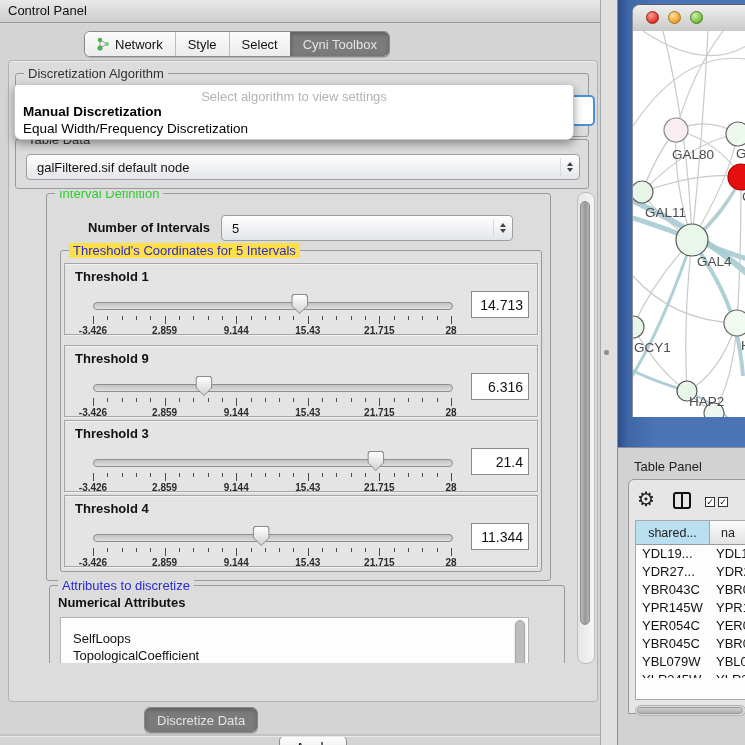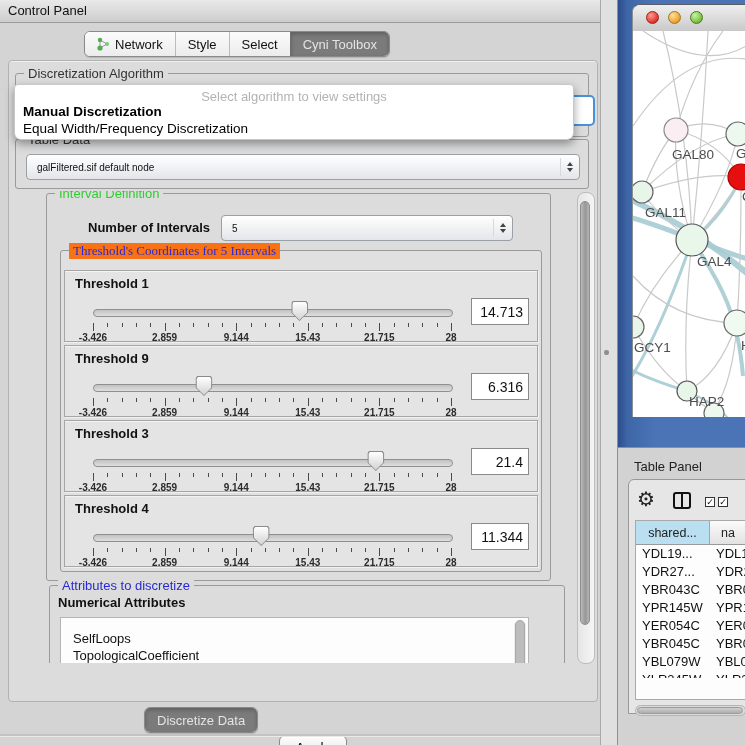--- a/index.html
+++ b/index.html
@@ -31,21 +31,21 @@
   #cp-body{left:8px;top:60px;width:588px;height:640px;background:#dcdcdc;
      border:1px solid #b2b2b2;border-radius:4px;box-shadow:inset 0 1px 0 #efefef;}
   .group{position:absolute;border:1px solid #9a9a9a;border-radius:3px;}
   .group-label{position:absolute;top:-8px;left:8px;background:#dcdcdc;padding:0 4px;font-size:13px;color:#333;}
   .group-label.green{color:#2fce2f;}
   .group-label.blue{color:#2a2ad2;}
 
   
   .combo{position:absolute;height:26px;background:linear-gradient(180deg,#ffffff,#f0f1f3 55%,#e3e5e9);
      border:1px solid #9aa0a6;border-radius:4px;display:flex;align-items:center;box-sizing:border-box;}
-  .combo .val{flex:1;padding-left:10px;font-size:10px;color:#111;white-space:nowrap;overflow:hidden;}
+  .combo .val{flex:1;padding-left:10px;font-size:13px;color:#111;white-space:nowrap;overflow:hidden;}
   .combo .arrows{width:18px;display:flex;flex-direction:column;align-items:center;gap:2px;
      border-left:1px solid #d6d9dd;height:18px;justify-content:center;}
   .arr-up{width:0;height:0;border-left:3.5px solid transparent;border-right:3.5px solid transparent;border-bottom:4px solid #444;}
   .arr-dn{width:0;height:0;border-left:3.5px solid transparent;border-right:3.5px solid transparent;border-top:4px solid #444;}
 
   
   #algo-combo-sliver{left:550px;top:34px;width:32px;height:27px;border:2px solid #4a90d9;border-radius:5px;background:#fff;}
   #algo-popup{left:5px;top:23px;width:558px;height:54px;background:#fff;border:1px solid #c8c8c8;
      border-radius:4px 4px 7px 7px;box-shadow:0 4px 10px rgba(0,0,0,.38);z-index:50;}
   #popup-hint{left:0;top:4px;width:100%;text-align:center;font-size:13px;color:#b3b3b3;}
@@ -204,23 +204,23 @@
           <span class="abs" style="left:41px;top:26px;font-size:13px;font-weight:bold;color:#111;">Number of Intervals</span>
           <div class="combo" style="left:174px;top:21px;width:292px;">
             <span class="val">5</span>
             <span class="arrows">
                 <span class="arr-up"></span>
                 <span class="arr-dn"></span>
               </span>
           </div>
 
           <div class="group" style="left:13px;top:56px;width:480px;height:320px;background:#e0e0e0;">
-            <span class="group-label blue" style="background:#f97316;font-family:Liberation Serif, serif;">Threshold's Coordinates for 5 Intervals</span>
+            <span class="group-label blue" style="background:#fde047;">Threshold's Coordinates for 5 Intervals</span>
             <div id="threshold-list">
-                <div class="th-panel" style="top: 19px;">
+                <div class="th-panel" style="top: 12px;">
                   <div class="th-label">Threshold 1</div>
                   <div class="sl-area">
                     <div class="sl-track"></div>
                     <div class="sl-thumb" style="left: 57.7%;">
                       <div class="t-o"></div>
                       <div class="t-i"></div>
                     </div>
                     <div class="ticks">
                       <div class="tick major" style="left: 0%;"></div>
                       <div class="tick minor" style="left: 4%;"></div>

